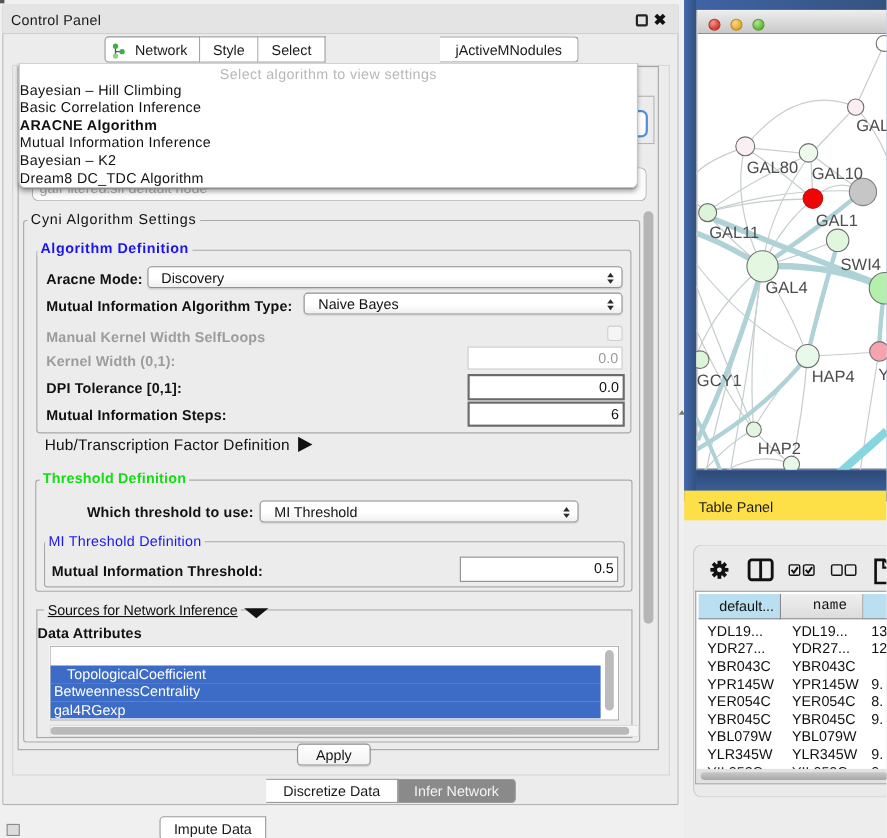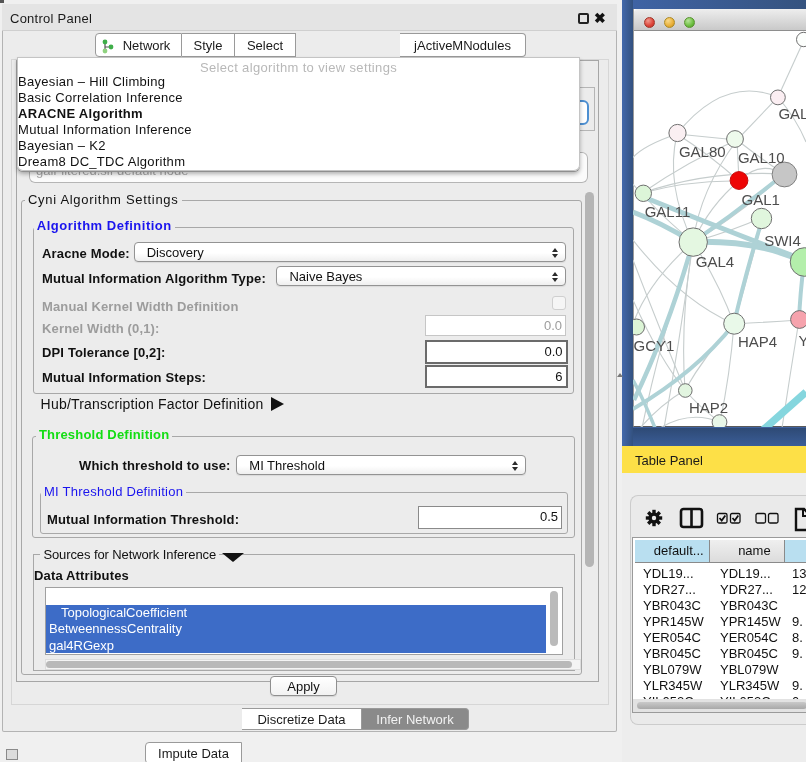--- a/index.html
+++ b/index.html
@@ -81,21 +81,21 @@
 #tpanel-bg { left:622px; top:456px; width:184px; height:306px; background:#ededed; }
 #tp-title { left:622px; top:446px; width:184px; height:27px; background:#fde047; }
 #tp-title span { position:absolute; left:13px; top:7px; font-size:13px; color:#1a1a1a; }
 #tp-box { left:630px; top:495px; width:176px; height:230px; background:#eaeaea;
   border:1px solid #cccccc; border-radius:8px 0 0 8px; border-right:none; }
 #tbl { left:632px; top:536.5px; width:174px; height:176.5px; background:#fff;
   border:1px solid #9a9a9a; border-right:none; }
 .hdr { position:absolute; top:2.5px; height:23px; border-right:1px solid #8a8a8a;
   border-bottom:1px solid #8a8a8a; font-size:13px; text-align:center; line-height:22px; color:#111; }
 .hdr.blue { background:#b9dff0; }
-.hdr.gray { background:linear-gradient(#efefef,#dcdcdc); }
+.hdr.gray { background:linear-gradient(#efefef,#dcdcdc);font-family:Liberation Mono, monospace; }
 .cell { position:absolute; font-size:13px; color:#111; height:16px; line-height:16px; }
 </style>
 </head>
 <body>
 
 <div class="abs" style="left:0;top:0;width:4px;height:3px;background:#555;"></div>
 
 <div id="cpanel" class="abs">
   <div id="cp-title" class="abs">
       <span>Control Panel</span>
@@ -126,27 +126,27 @@
   <div class="grp" style="left:30.8px; top:223px; width:541px; height:167px;">
     <span class="grp-ttl" style="left:0px; top:-10px; color:#1a14ee; font-weight:bold; letter-spacing:0.5px;">Algorithm Definition</span>
   </div>
 
   <div class="lbl" style="left:40px; top:242px;">Aracne Mode:</div>
   <div class="combo" style="left:131.7px; top:238px; width:432px;">Discovery</div>
 
   <div class="lbl" style="left:40px; top:267px;">Mutual Information Algorithm Type:</div>
   <div class="combo" style="left:274.4px; top:262px; width:289.6px;">Naive Bayes</div>
 
-  <div class="lbl dis" style="left:40px; top:295px;">Manual Kernel Width Definition</div>
+  <div class="lbl dis" style="left:40px; top:295px;">Manual Kernel Width SelfLoops</div>
   <div class="abs" style="left:550px; top:292px; width:14px; height:14px; border:1px solid #cfcfcf; border-radius:3px; background:#f5f5f5;"></div>
 
   <div class="lbl dis" style="left:40px; top:317px;">Kernel Width (0,1):</div>
   <div class="tf" style="left:423px; top:311px; width:141px; height:21px; border:1px solid #c6c6c6; color:#9c9c9c; line-height:19px;">0.0</div>
 
-  <div class="lbl" style="left:40px; top:341px;">DPI Tolerance [0,2]:</div>
+  <div class="lbl" style="left:40px; top:341px;">DPI Tolerance [0,1]:</div>
   <div class="tf" style="left:422.6px; top:335.8px; width:143px; height:24px; border:2px solid #6b6b6b; color:#111; line-height:20px;">0.0</div>
 
   <div class="lbl" style="left:40px; top:366px;">Mutual Information Steps:</div>
   <div class="tf" style="left:422.6px; top:361.4px; width:143px; height:23px; border:2px solid #6b6b6b; color:#111; line-height:19px;">6</div>
 
   <div class="abs" style="left:38.6px; top:392px; font-size:14px; color:#111; letter-spacing:0.2px;">Hub/Transcription Factor Definition</div>
   <div class="abs" style="left:269px; top:393px; width:0; height:0; border-top:7.5px solid transparent; border-bottom:7.5px solid transparent; border-left:13px solid #111;"></div>
 
   <div class="grp" style="left:30.4px; top:432px; width:543px; height:102px;">
     <span class="grp-ttl" style="left:2.5px; top:-10.5px; color:#13dd13; font-weight:bold; letter-spacing:0.2px;">Threshold Definition</span>
@@ -155,21 +155,21 @@
   <div class="lbl" style="left:77px; top:453.5px;">Which threshold to use:</div>
   <div class="combo" style="left:234.3px; top:451px; width:290px;">MI Threshold</div>
 
   <div class="grp" style="left:38px; top:488px; width:528px; height:42px;">
     <span class="grp-ttl" style="left:0px; top:-9px; color:#1a14ee; font-size:13px; letter-spacing:0.25px;">MI Threshold Definition</span>
   </div>
   <div class="lbl" style="left:45px; top:508px;">Mutual Information Threshold:</div>
   <div class="tf" style="left:416px; top:502px; width:144px; height:23px; border:1px solid #8a8a8a; color:#111; line-height:20px;">0.5</div>
 
   <div class="grp" style="left:30.9px; top:549.6px; width:542px; height:117px; border-radius:0;">
-    <span class="grp-ttl" style="left:6.5px; color:#111; letter-spacing:-0.1px;">Sources for Network Inference</span>
+    <span class="grp-ttl" style="left:6.5px; color:#111; letter-spacing:-0.1px;text-decoration:underline;">Sources for Network Inference</span>
   </div>
   <div class="abs" style="left:219.6px; top:549px; width:0; height:0; border-left:11px solid transparent; border-right:11px solid transparent; border-top:9px solid #111;"></div>
   <div class="lbl" style="left:32px; top:564px;">Data Attributes</div>
 
   <div id="datalist" class="abs">
     <div class="li" style="top:18px; height:16px;padding-left:15px;">TopologicalCoefficient</div>
     <div class="li" style="top:34px; height:17px;">BetweennessCentrality</div>
     <div class="li" style="top:51px; height:15px;">gal4RGexp</div>
     <div class="abs" style="left:505px; top:4px; width:8px; height:55px; background:#bbbbbb; border-radius:4px;"></div>
   </div>

